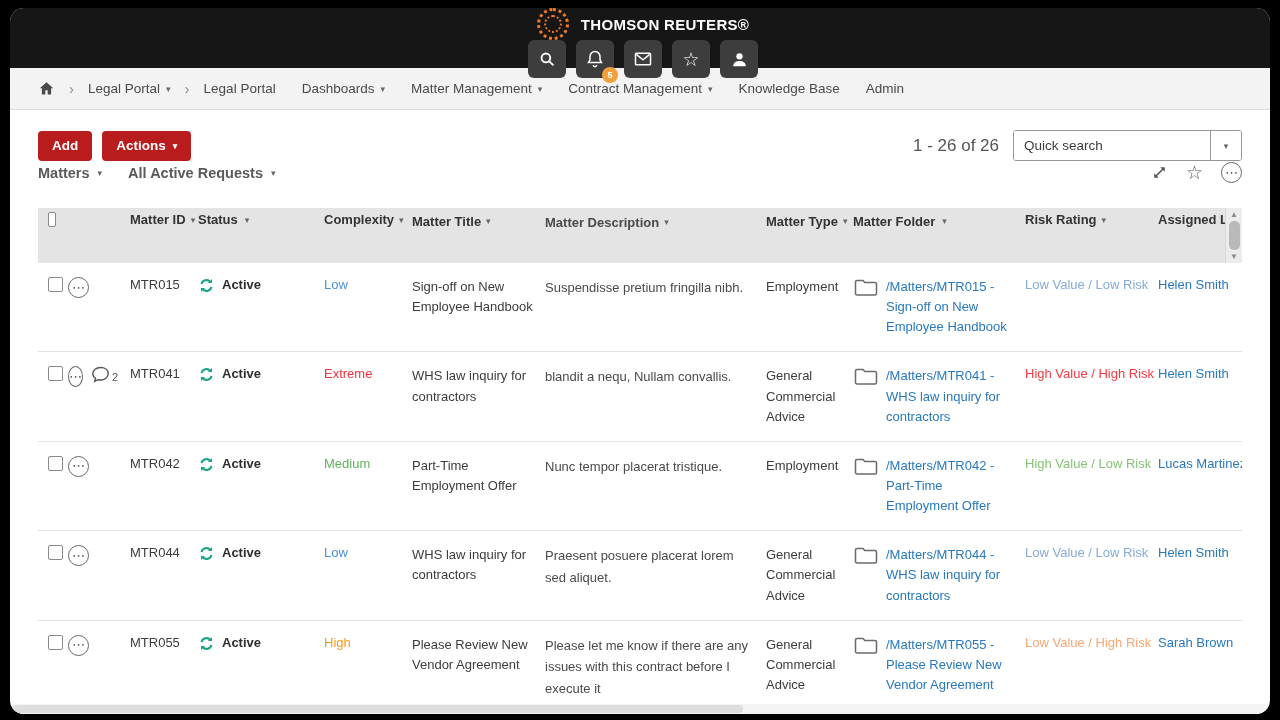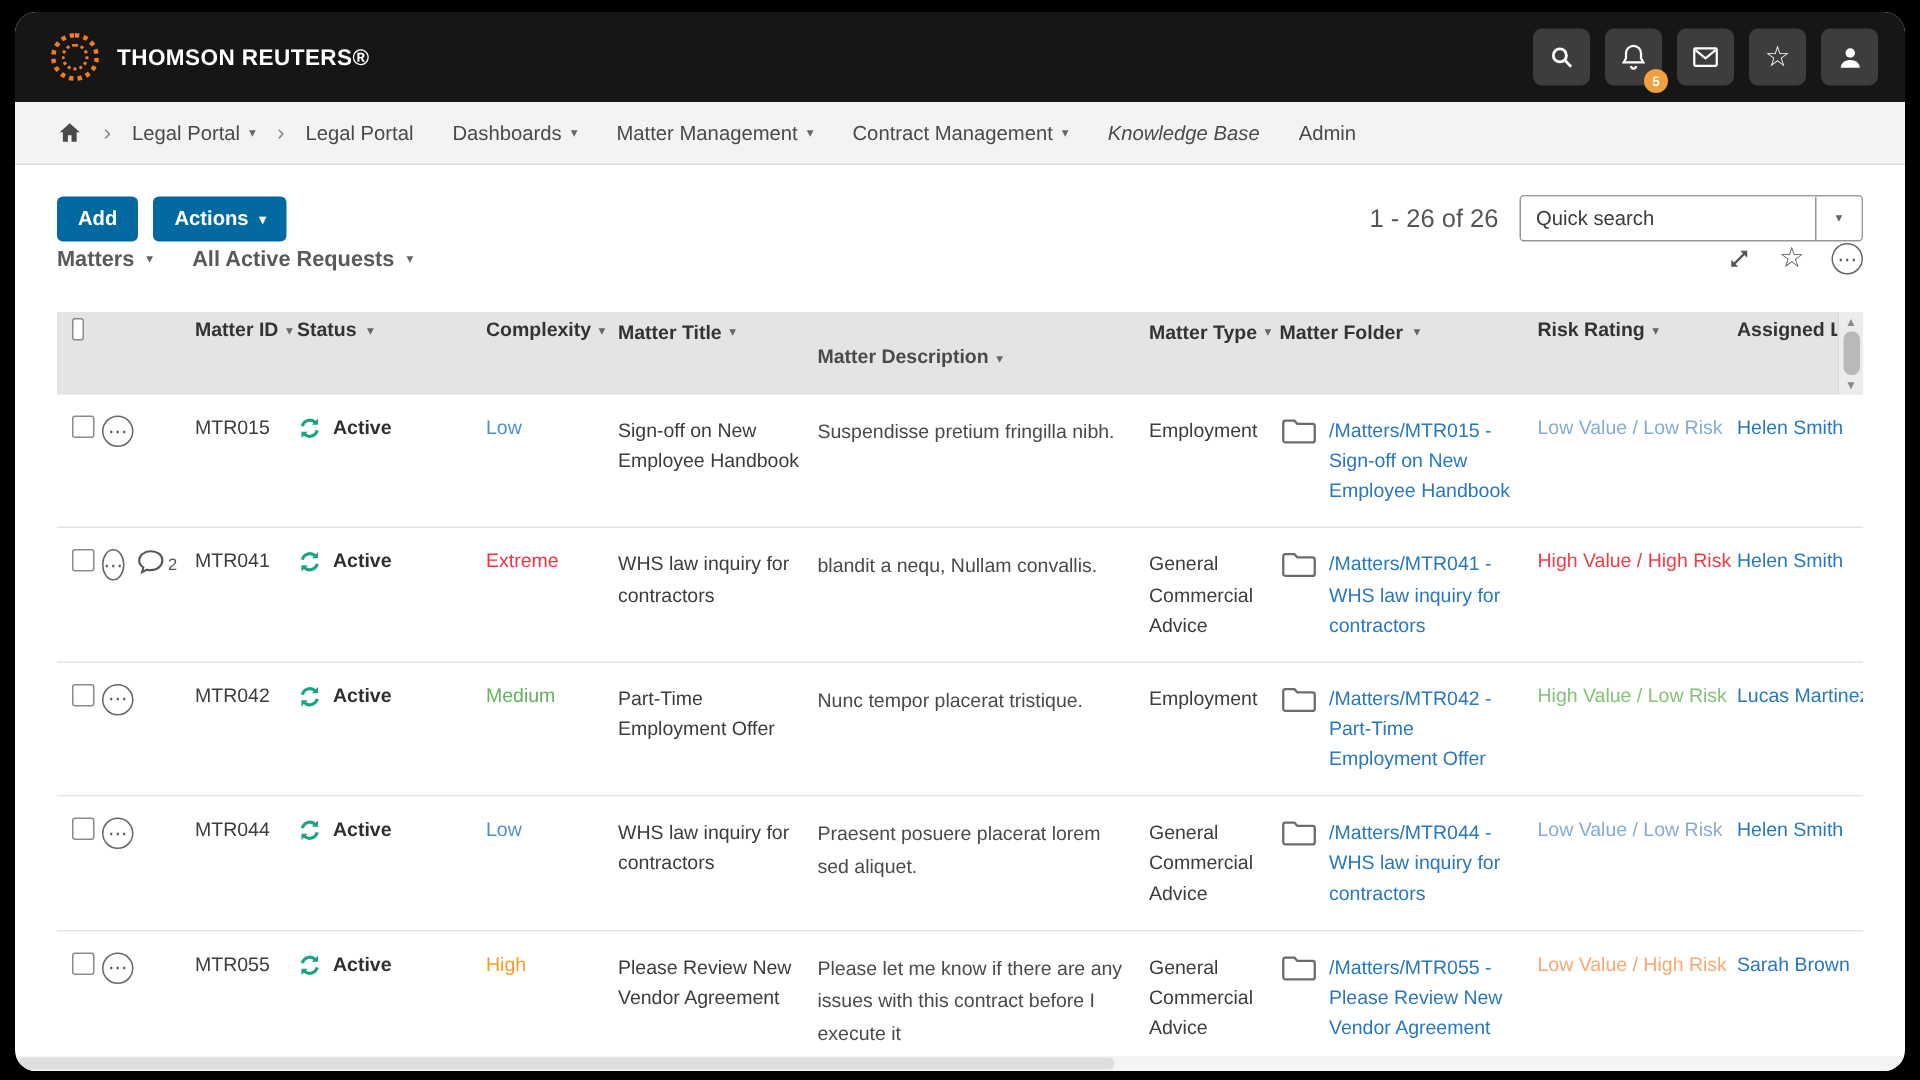--- a/index.html
+++ b/index.html
@@ -3,21 +3,21 @@
 <meta charset="utf-8">
 <style>
   * { margin:0; padding:0; box-sizing:border-box; }
   html,body { width:1280px; height:720px; background:#000; overflow:hidden;
     font-family:"Liberation Sans","DejaVu Sans",sans-serif; }
   .window { position:absolute; top:8px; left:10px; right:10px; bottom:6px;
     background:#fff; border-radius:14px; overflow:hidden; }
 
   
   .topbar { height:60px; background:#161616; display:flex; align-items:center;
-    justify-content:space-between; padding:0 18px 0 24px; }
+    justify-content:space-between; padding:0 18px 0 24px;flex-direction:column; }
   .brand { display:flex; align-items:center; gap:12px; }
   .tr-logo { width:32px; height:32px; border-radius:50%; border:3px dotted #f47b20;
     position:relative; flex:0 0 auto; }
   .tr-logo::before { content:""; position:absolute; inset:4px; border-radius:50%;
     border:2px dotted #f47b20; }
   .brand-name { color:#fff; font-weight:700; font-size:15px; letter-spacing:.3px; }
   .top-actions { display:flex; gap:10px; }
   .top-btn { width:38px; height:38px; background:#3d3d3d; border:none; border-radius:6px;
     display:flex; align-items:center; justify-content:center; position:relative; cursor:pointer; }
   .top-btn .uni { color:#fff; font-size:19px; line-height:1; }
@@ -28,21 +28,21 @@
   
   .navbar { height:42px; background:#f3f3f3; border-bottom:1px solid #dcdcdc;
     display:flex; align-items:center; padding:0 28px; gap:14px; color:#4a4a4a; font-size:13.5px; }
   .crumb-sep { color:#8a8a8a; font-size:15px; }
   .nav-item { display:flex; align-items:center; gap:6px; cursor:pointer; white-space:nowrap; }
   .caret { font-size:9px; color:#666; }
 
   
   .main { padding:0 28px; }
   .toolbar { margin-top:20px; display:flex; align-items:center; }
-  .btn-orange { background:#0369a1; color:#fff; border:none; border-radius:4px;
+  .btn-orange { background:#b91c1c; color:#fff; border:none; border-radius:4px;
     height:30px; padding:0 14px; font-weight:700; font-size:13.5px; cursor:pointer;
     display:flex; align-items:center; gap:7px; }
   .btn-orange + .btn-orange { margin-left:10px; }
   .btn-orange .caret { color:#fff; }
   .toolbar-right { margin-left:auto; display:flex; align-items:center; }
   .count { color:#555; font-size:17px; margin-right:14px; }
   .qsearch { display:flex; border:1px solid #979797; border-radius:3px; background:#fff;
     overflow:hidden; height:31px; }
   .qsearch input { border:none; outline:none; width:196px; padding:0 10px; font-size:13.5px;
     color:#333; font-family:inherit; }
@@ -69,21 +69,21 @@
   .trow { display:flex; border-bottom:1px solid #e2e2e2; background:#fff; }
   .cell { padding:14px 12px 14px 0; font-size:13px; color:#3c3c3c; }
   .c-cb { width:30px; padding-left:10px; }
   .thead .c-cb { padding-left:10px; }
   .c-act { width:62px; display:flex; gap:8px; align-items:flex-start; }
   .c-id { width:68px; }
   .c-status { width:126px; display:flex; gap:7px; align-items:flex-start; }
   .c-status b { font-size:13px; color:#2e2e2e; white-space:nowrap; }
   .c-cx { width:88px; }
   .c-title { width:133px; line-height:1.55; }
-  .c-desc { width:221px; color:#4a4a4a; line-height:1.65;align-items:center; }
+  .c-desc { width:221px; color:#4a4a4a; line-height:1.65; }
   .c-type { width:87px; line-height:1.55; }
   .c-folder { width:172px; display:flex; gap:7px; align-items:flex-start; line-height:1.55; }
   .c-risk { width:133px; white-space:nowrap; }
   .c-assigned { flex:1; min-width:0; white-space:nowrap; overflow:hidden; }
   .cb { width:15px; height:15px; border:1.5px solid #8a8a8a; border-radius:2px;
     background:#fff; display:inline-block; cursor:pointer; }
   a.blue { color:#2878be; text-decoration:none; cursor:pointer; }
   .chat { display:flex; align-items:flex-end; gap:2px; cursor:pointer; }
   .chat-n { font-size:11px; color:#555; }
   .cx-low { color:#4a90d2; } .cx-medium { color:#62b15c; }
@@ -166,21 +166,21 @@
       <span class="caret">▾</span>
     </span>
     <span class="nav-item" style="margin-left:12px;">
       <span>Matter Management</span>
       <span class="caret">▾</span>
     </span>
     <span class="nav-item" style="margin-left:12px;">
       <span>Contract Management</span>
       <span class="caret">▾</span>
     </span>
-    <span class="nav-item" style="margin-left:12px;font-style:italic;">
+    <span class="nav-item" style="margin-left:12px;">
       <span>Knowledge Base</span>
     </span>
     <span class="nav-item" style="margin-left:12px;">
       <span>Admin</span>
     </span>
   </div>
 
   <div class="main">
 
     <div class="toolbar">

